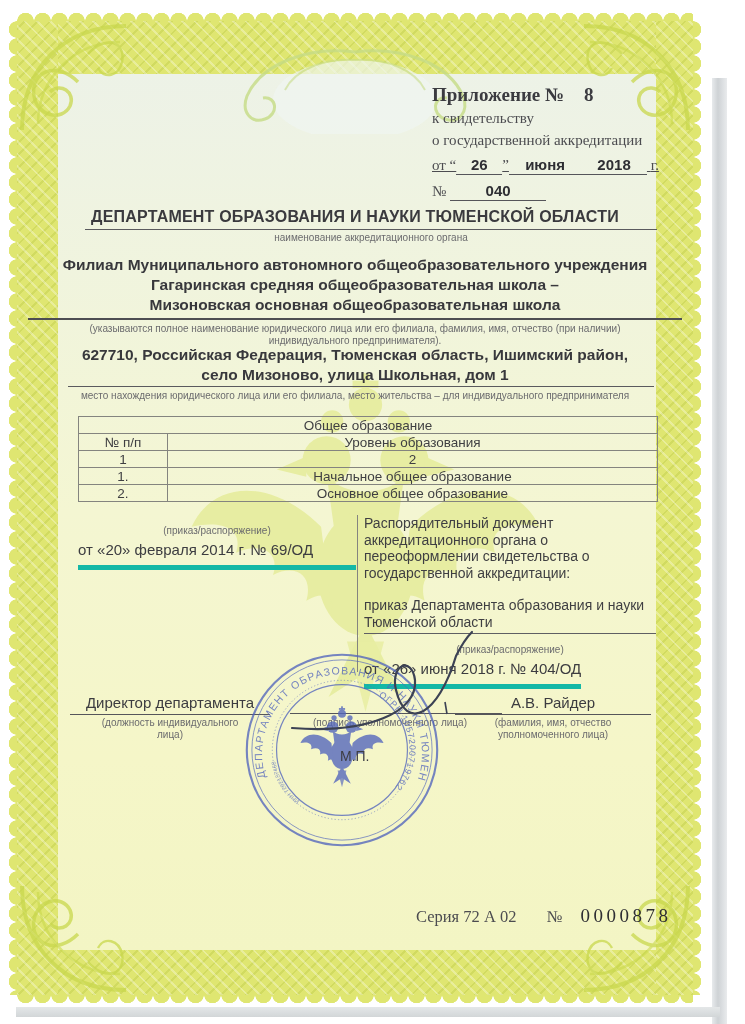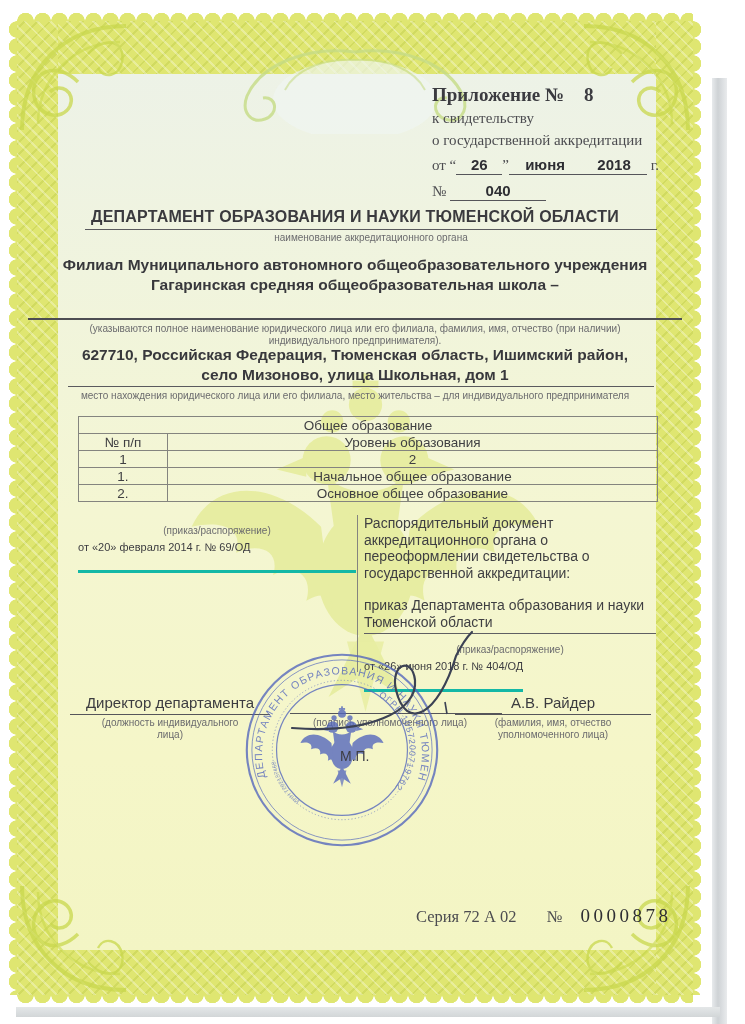--- a/index.html
+++ b/index.html
@@ -65,21 +65,21 @@
   .edu{left:70px;top:404px;width:580px;border-collapse:collapse;z-index:2;position:absolute;padding-left:21px;}
   .edu td{border:1px solid #84847f;font-size:13.5px;color:#3f3f42;text-align:center;height:16px;padding:0 3px;background:transparent;}
   .edu .c1{width:82px;}
   
   .ord-l{left:70px;top:503px;width:278px;}
   .ord-r{left:356px;top:503px;width:292px;}
   .ord-div{left:349px;top:503px;width:0;height:157px;border-left:1px solid #84847f;}
   .ord-text{font-size:14px;line-height:16.5px;color:#3f3f42;height:118px;border-bottom:1px solid #5f5f63;}
   .ord-gap{height:16px;}
   .ord-cap{margin-top:10px;}
-  .ord-date{margin-top:4px;font-size:11px;color:#3c3c40;border-bottom:3px solid #14b8a6;padding-bottom:17px;display:inline-block;}
+  .ord-date{margin-top:4px;font-size:15px;color:#3c3c40;border-bottom:5px solid #14b8a6;padding-bottom:7px;display:inline-block;}
   .w100{width:100%;}
   
   .sig-pos{left:62px;top:682px;width:200px;text-align:center;font-size:15px;color:#3c3c40;border-bottom:1px solid #55555a;padding-bottom:3px;}
   .sig-pos-cap{left:87px;top:705px;width:150px;}
   .sig-line{left:282px;top:701px;width:212px;height:0;border-bottom:1px solid #55555a;}
   .sig-cap{left:302px;top:705px;width:160px;}
   .sig-name{left:447px;top:682px;width:196px;text-align:center;font-size:15px;color:#3c3c40;border-bottom:1px solid #55555a;padding-bottom:3px;}
   .sig-name-cap{left:450px;top:705px;width:190px;}
   .mp{left:332px;top:736px;font-size:14px;color:#3d3d44;z-index:5;}
   
@@ -166,39 +166,40 @@
   <svg class="abs watermark">
       <use href="#eagle2h" width="395" height="370"></use>
     </svg>
 
   <div class="abs z appendix">
     <div class="serif appx-title">
       <span>Приложение №</span><span class="appx-num">8</span>
     </div>
     <div class="serif appx-line">к свидетельству</div>
     <div class="serif appx-line">о государственной аккредитации</div>
-    <div class="serif appx-line" style="margin-top:5px;">
+    <div class="serif appx-line" style="margin-top:5px;text-decoration:underline;">
       <span>от “</span><span class="u seg fill" style="width:46px;">26</span><span>”</span><span class="u seg2 fill" style="width:138px;">
           <span>июня</span>
           <span>2018</span>
         </span> <span>г.</span>
     </div>
     <div class="serif appx-line" style="margin-top:6px;">
       <span>№</span>
       <span class="u seg fill" style="width:96px;">040</span>
     </div>
   </div>
 
   <div class="abs z auth-name">ДЕПАРТАМЕНТ ОБРАЗОВАНИЯ И НАУКИ ТЮМЕНСКОЙ ОБЛАСТИ</div>
   <div class="abs z auth-line"></div>
   <div class="abs z cap auth-cap">наименование аккредитационного органа</div>
 
   <div class="abs z org">
     <div>Филиал Муниципального автономного общеобразовательного учреждения</div>
     <div>Гагаринская средняя общеобразовательная школа –</div>
+    <div>Мизоновская основная общеобразовательная школа</div>
   </div>
   <div class="abs z org-line"></div>
   <div class="abs z cap org-cap">(указываются полное наименование юридического лица или его филиала, фамилия, имя, отчество (при наличии) индивидуального предпринимателя).</div>
 
   <div class="abs z addr">
     <div>627710, Российская Федерация, Тюменская область, Ишимский район,</div>
     <div>село Мизоново, улица Школьная, дом 1</div>
   </div>
   <div class="abs z addr-line"></div>
   <div class="abs z cap addr-cap">место нахождения юридического лица или его филиала, место жительства – для индивидуального предпринимателя</div>

